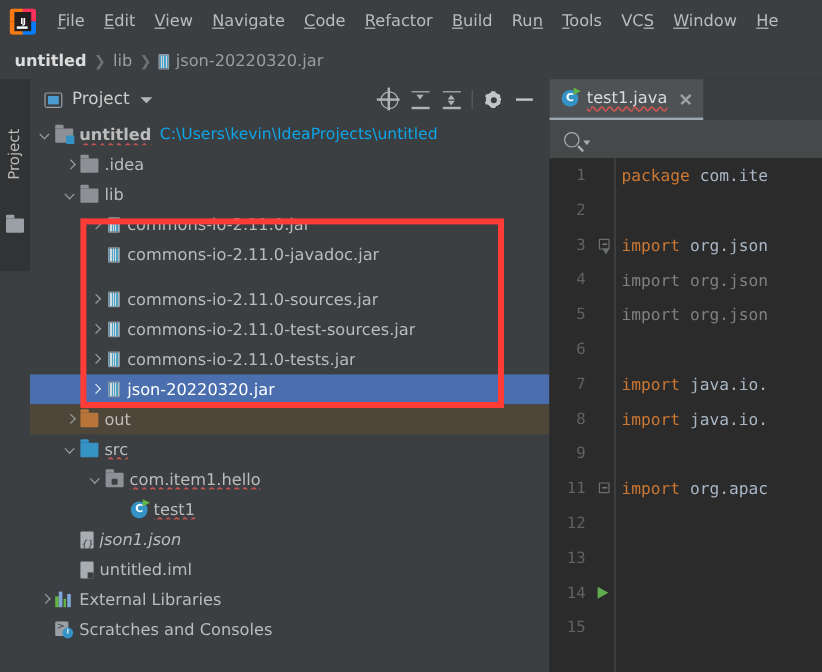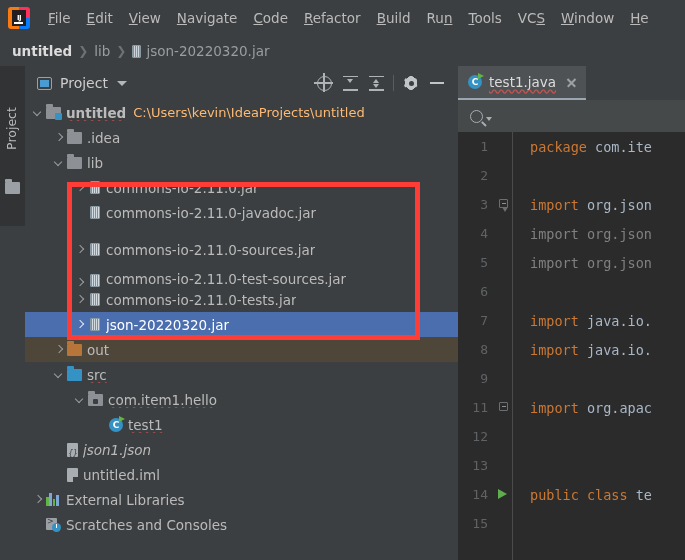--- a/index.html
+++ b/index.html
@@ -151,21 +151,21 @@
   }
   .arrow.down:before{
     content:"";position:absolute;left:1px;top:1px;width:5px;height:5px;
     border-right:1.6px solid #9a9da1;border-bottom:1.6px solid #9a9da1;
     transform:rotate(45deg);
   }
   .row.selected .arrow.right:before,.row.selected .arrow.down:before{border-color:#dfe6f2;}
   .ico{width:15px;height:14px;flex:none;margin-right:5px;position:relative;}
   .label{overflow:hidden;text-overflow:ellipsis;}
   .wavy{text-decoration:underline;text-decoration-style:wavy;text-decoration-color:#c75450;text-underline-offset:2px;}
-  .path{color:#fdba74;margin-left:7px;font-size:13px;}
+  .path{color:#0ea5e9;margin-left:7px;font-size:13px;}
 
   
   .ic-folder{background:#8d9196;border-radius:1px;height:12px;margin-top:1px;}
   .ic-folder:before{content:"";position:absolute;left:0;top:-3px;width:7px;height:3px;background:#8d9196;border-radius:1px 1px 0 0;}
   .ic-folder.blue{background:#3592c4;}
   .ic-folder.blue:before{background:#3592c4;}
   .ic-folder.orange{background:#b8753a;}
   .ic-folder.orange:before{background:#b8753a;}
   .ic-module:after{
     content:"";position:absolute;right:-1px;bottom:-1px;width:7px;height:7px;background:#3592c4;border-radius:1px;
@@ -266,21 +266,21 @@
   .fold:after{content:"";position:absolute;left:1.5px;top:2.6px;width:4px;height:1.3px;background:#8b8f91;}
   .fold.tip:before{
     content:"";position:absolute;left:1.5px;top:7px;width:0;height:0;
     border-left:3px solid transparent;border-right:3px solid transparent;border-top:5px solid #6b6f71;
   }
   .runarrow{
     position:absolute;left:2px;top:9px;width:0;height:0;
     border-left:9px solid #5fad4e;border-top:5.5px solid transparent;border-bottom:5.5px solid transparent;
   }
   .vline{position:absolute;left:54px;top:0;width:1px;height:428px;background:#4b4b4b;}
-  .ctext{padding-left:18px;}
+  .ctext{padding-left:6px;}
   .kw{color:#cc7832;}
   .plain{color:#a9b7c6;}
   .dim{color:#808080;}
 </style>
 </head>
 <body>
 
 <div id="app">
 
   <div class="menubar">
@@ -396,21 +396,21 @@
         <div class="row" style="padding-left: 50px;">
           <span class="arrow"></span>
           <span class="ico ic-jar"></span>
           <span class="label">commons-io-2.11.0-javadoc.jar</span>
         </div>
         <div class="row" style="padding-left: 50px; margin-top: 12px;">
           <span class="arrow right"></span>
           <span class="ico ic-jar"></span>
           <span class="label">commons-io-2.11.0-sources.jar</span>
         </div>
-        <div class="row" style="padding-left: 50px; align-items: flex-end;">
+        <div class="row" style="padding-left: 50px;">
           <span class="arrow right"></span>
           <span class="ico ic-jar"></span>
           <span class="label">commons-io-2.11.0-test-sources.jar</span>
         </div>
         <div class="row" style="padding-left: 50px;">
           <span class="arrow right"></span>
           <span class="ico ic-jar"></span>
           <span class="label">commons-io-2.11.0-tests.jar</span>
         </div>
         <div class="row selected" style="padding-left: 50px;">
@@ -547,21 +547,20 @@
         <div class="cline">
           <span class="gutter">13</span>
           <span class="marker"></span>
           <span class="ctext"></span>
         </div>
         <div class="cline">
           <span class="gutter">14</span>
           <span class="marker">
             <span class="runarrow"></span>
           </span>
-          <span class="ctext"><span class="kw">public class </span><span class="plain">te</span></span>
         </div>
         <div class="cline">
           <span class="gutter">15</span>
           <span class="marker"></span>
           <span class="ctext"></span>
         </div>
       </div>
   </div>
 
 </div>

